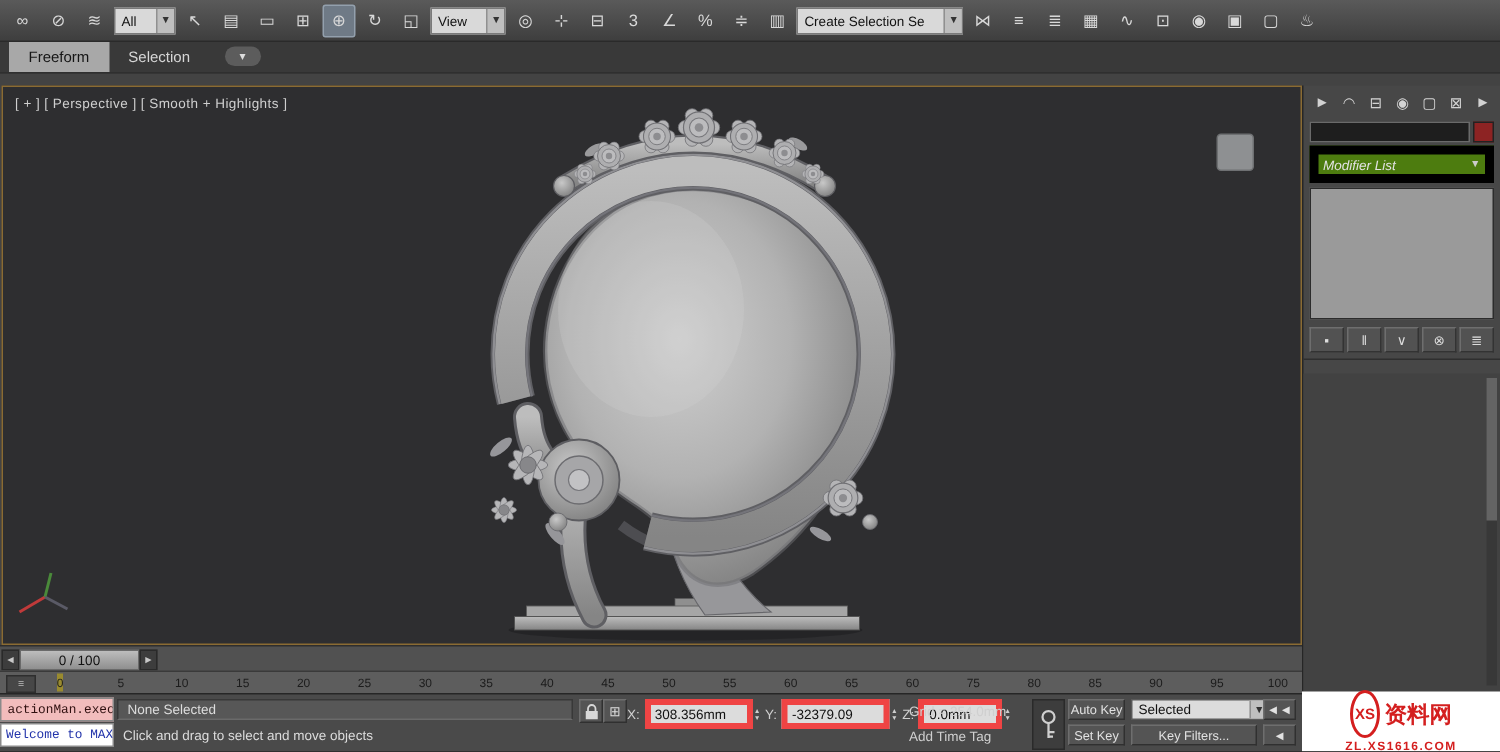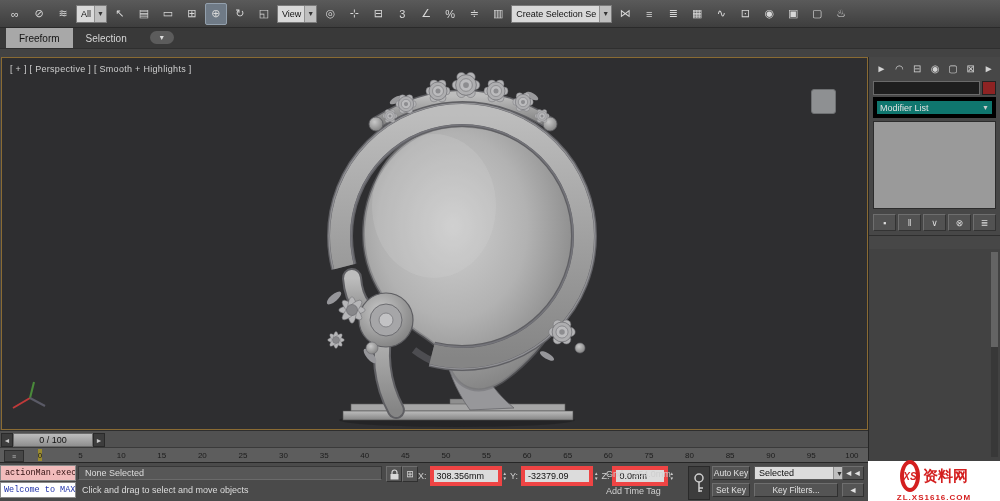--- a/index.html
+++ b/index.html
@@ -8,21 +8,21 @@
 
   
   .toolbar{position:absolute;top:0;left:0;width:1000px;height:28px;
            background:linear-gradient(#5a5a5a,#3e3e3e);border-bottom:1px solid #2a2a2a;
            display:flex;align-items:center;gap:2px;padding:0 4px;box-sizing:border-box;}
   .tb-item{display:flex;align-items:center;flex:0 0 auto;}
   .tb-icon{width:20px;height:20px;justify-content:center;color:#d8d8d8;font-size:11px;
            border:1px solid transparent;border-radius:2px;}
   .tb-icon.hl{background:#6f7a86;border:1px solid #93a0ad;}
   .tb-combo{height:16px;background:#d9d9d9;border:1px solid #7a7a7a;color:#111;
-            font-size:9px;padding:0 0 0 4px;gap:3px;}
+            font-size:9px;padding:0 0 0 4px;gap:13px;}
   .tb-combo .arr{font-size:7px;color:#333;background:#bfbfbf;border-left:1px solid #909090;
                  padding:0 2px;align-self:stretch;display:flex;align-items:center;}
   .tb-combo.wide{min-width:86px;justify-content:space-between;}
 
   
   .ribbon{position:absolute;top:28px;left:0;width:1000px;height:20px;background:#393939;
           display:flex;align-items:stretch;padding-left:6px;border-bottom:1px solid #2f2f2f;}
   .ribbon-tab{padding:0 13px;display:flex;align-items:center;font-size:10px;color:#d6d6d6;}
   .ribbon-tab.active{background:#a8a8a8;color:#151515;}
   .ribbon-more{width:24px;height:13px;margin:3px 0 0 10px;background:#5c5c5c;border-radius:7px;
@@ -91,39 +91,39 @@
   
   .panel{position:absolute;top:57px;left:868px;width:132px;height:404px;background:#474747;
          border-left:1px solid #262626;box-sizing:border-box;}
   .panel-tabs{display:flex;gap:3px;padding:4px 4px 2px 5px;align-items:center;}
   .panel-tab{width:15px;height:15px;color:#d2d2d2;font-size:10px;display:flex;
              align-items:center;justify-content:center;}
   .panel-tab:last-child{margin-left:auto;}
   .name-row{display:flex;margin:3px 4px 2px 4px;gap:2px;align-items:center;}
   .name-field{flex:1;height:12px;background:#1e1e1e;border:1px solid #6a6a6a;}
   .color-swatch{width:12px;height:12px;border:1px solid #222;}
-  .modlist{margin:2px 4px;height:13px;background:#0f766e;border:4px solid #000000;
+  .modlist{margin:2px 4px;height:13px;background:#4d7c0f;border:6px solid #000000;
            display:flex;align-items:center;justify-content:space-between;padding:0 3px;
-           font-size:9px;color:#e2e2e2;}
+           font-size:9px;color:#e2e2e2;font-style:italic;}
   .modlist .arr{font-size:7px;color:#ccc;}
   .stackbox{margin:3px 4px 0 4px;height:86px;background:#9a9a9a;border:1px solid #2c2c2c;}
   .stack-btns{display:flex;gap:2px;padding:5px 4px 4px 4px;border-bottom:1px solid #2e2e2e;}
   .stack-btn{width:21px;height:15px;background:#525252;border:1px solid #6e6e6e;
              border-bottom-color:#333;border-right-color:#333;color:#ddd;font-size:9px;
              display:flex;align-items:center;justify-content:center;}
   .rollout{position:absolute;left:0;right:0;top:192px;bottom:0;background:#424242;}
   .panel-scroll{position:absolute;right:2px;top:195px;bottom:4px;width:7px;background:#383838;}
   .panel-thumb{width:7px;height:95px;background:#646464;}
 
   
   .watermark{position:absolute;left:868px;top:461px;width:132px;height:40px;background:#fff;
              display:flex;flex-direction:column;align-items:center;justify-content:center;}
   .wm-top{display:flex;align-items:center;gap:3px;}
-  .wm-logo{width:20px;height:32px;border:4px solid #737373;border-radius:50%;color:#d41f1f;
-           font-weight:bold;font-style:italic;font-size:10px;display:flex;align-items:center;
+  .wm-logo{width:20px;height:32px;border:2px solid #737373;border-radius:50%;color:#d41f1f;
+           font-weight:bold;font-size:10px;display:flex;align-items:center;
            justify-content:center;box-sizing:border-box;}
   .wm-title{color:#d41f1f;font-weight:bold;font-size:15px;}
   .wm-url{color:#d41f1f;font-size:8px;letter-spacing:1px;margin-top:1px;font-weight:bold;}
 </style>
 </head>
 <body>
 
 <div id="app">
 
   <div class="toolbar">

